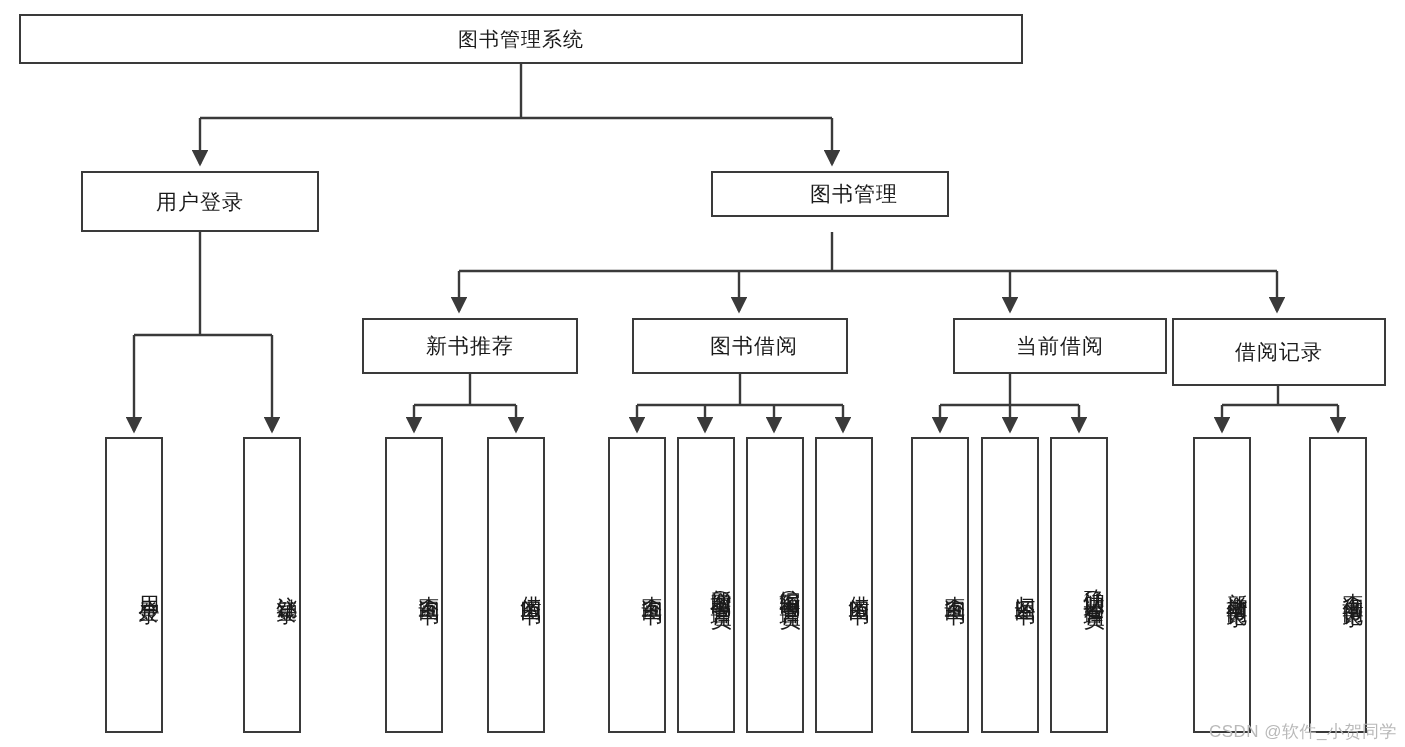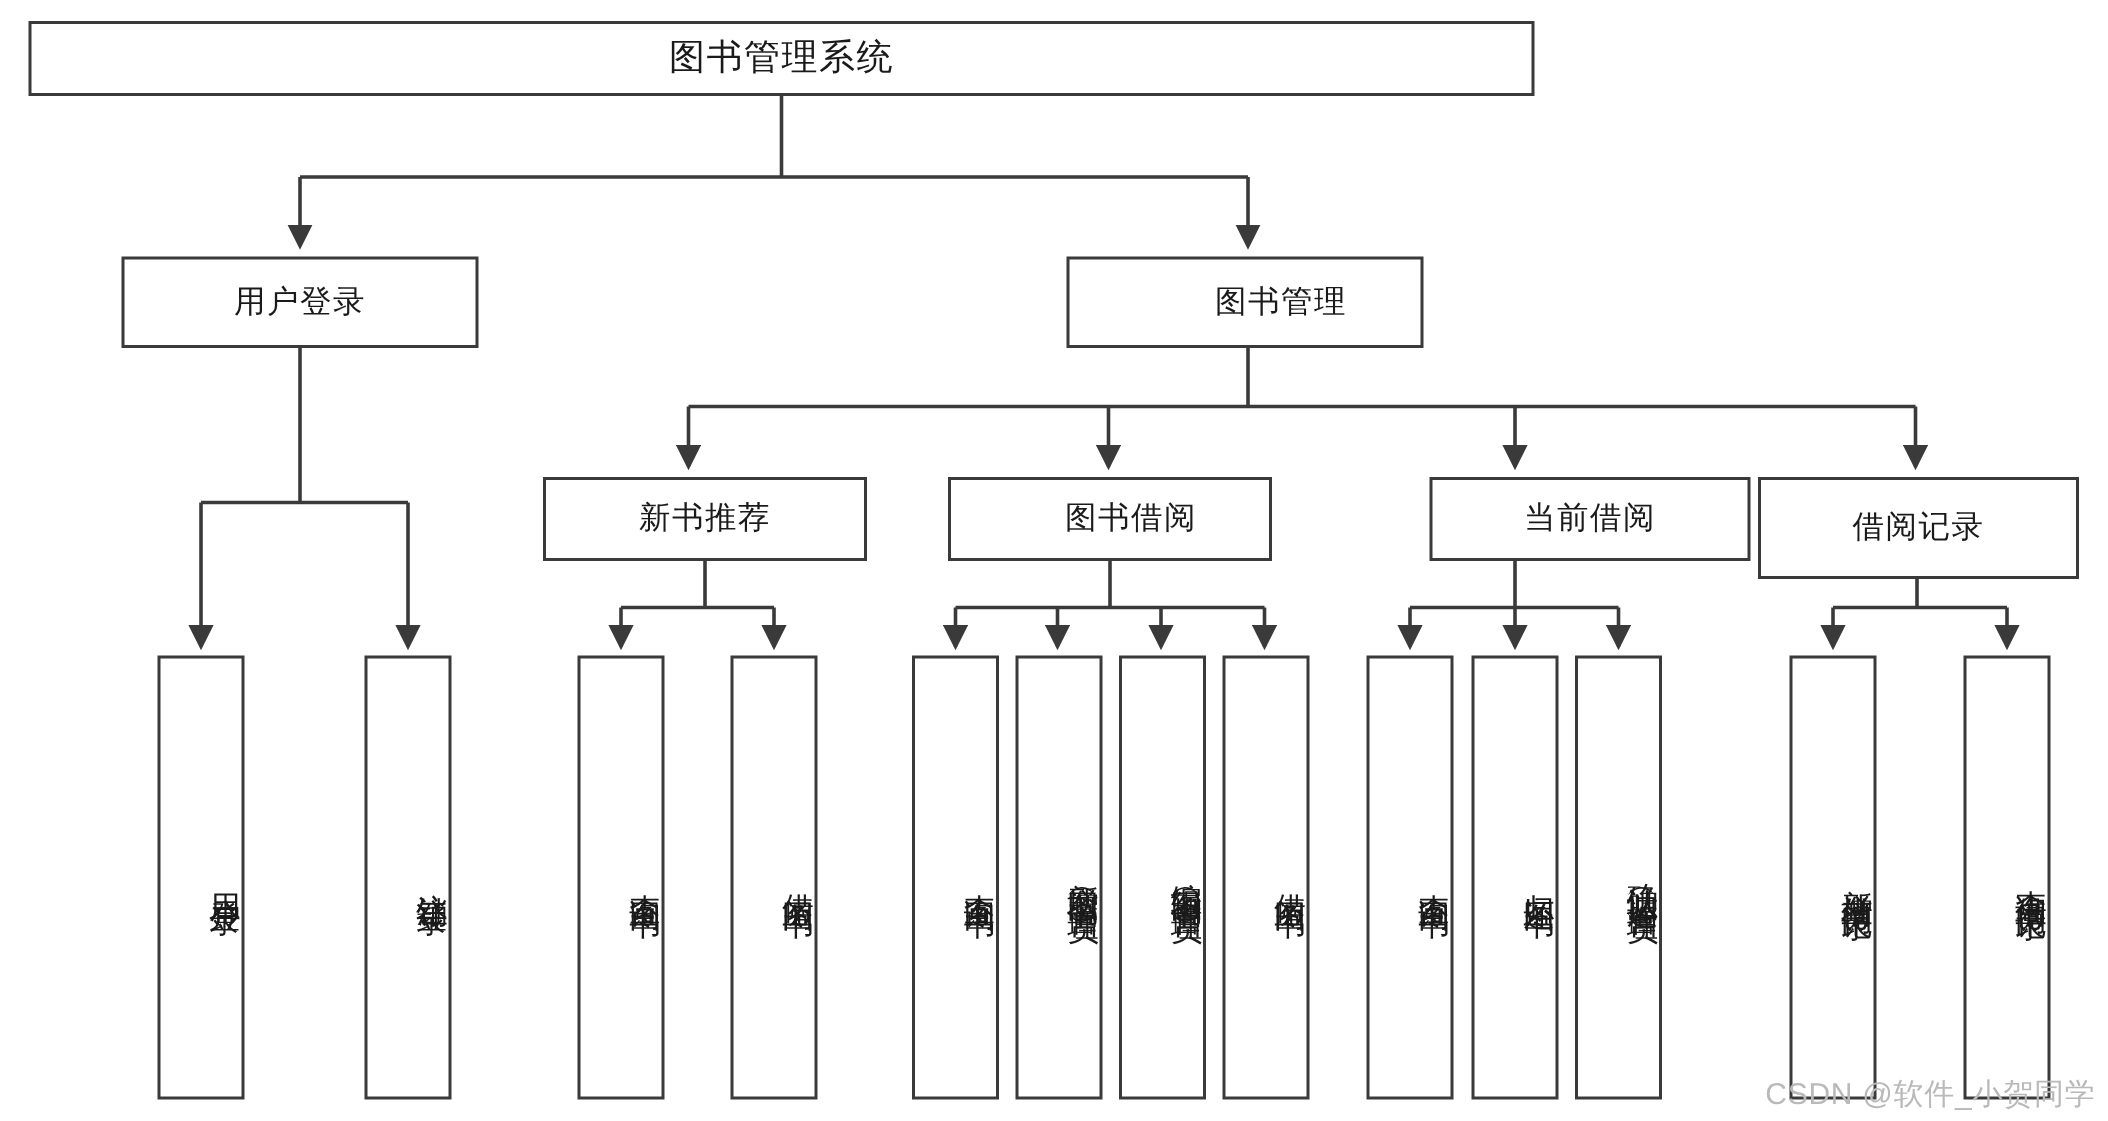--- a/index.html
+++ b/index.html
@@ -52,27 +52,27 @@
     align-items: flex-start;
     justify-content: center;
   }
   .node.vert > .vlabel {
     writing-mode: vertical-rl;
     text-orientation: upright;
     display: block;
     text-align: center;
   }
   .node.root {
-    font-size: 24px;
+    font-size: 20px;
   }
   #watermark {
     position: absolute;
     right: 8px;
     bottom: 4px;
-    font-size: 20px;
+    font-size: 17px;
     color: #b9b9b9;
     letter-spacing: 0.5px;
     white-space: nowrap;
     z-index: 5;
   }
 </style>
 </head>
 <body>
 
 <div id="canvas">
@@ -123,21 +123,21 @@
       <path d="M 1278 374 L 1278 405"></path>
       <path d="M 1222 405 L 1338 405"></path>
       <path d="M 1222 405 L 1222 431" marker-end="url(#arrow)"></path>
       <path d="M 1338 405 L 1338 431" marker-end="url(#arrow)"></path>
     </g>
   </svg>
 
   <div class="node horiz root" style="left:19px; top:14px; width:1004px; height:50px;">图书管理系统</div>
 
   <div class="node horiz" style="left:81px; top:171px; width:238px; height:61px;">用户登录</div>
-  <div class="node horiz" style="left:711px; top:171px; width:238px; height:61px;padding-left:48px;">图书管理</div>
+  <div class="node horiz" style="left:711px; top:171px; width:238px; height:46px;padding-left:48px;">图书管理</div>
 
   <div class="node horiz" style="left:362px; top:318px; width:216px; height:56px;">新书推荐</div>
   <div class="node horiz" style="left:632px; top:318px; width:216px; height:56px;padding-left:28px;">图书借阅</div>
   <div class="node horiz" style="left:953px; top:318px; width:214px; height:56px;">当前借阅</div>
   <div class="node horiz" style="left:1172px; top:318px; width:214px; height:68px;">借阅记录</div>
 
   <div class="node vert" style="left:105px; top:437px; width:58px; height:296px;">
     <span class="vlabel">用户登录</span>
   </div>
   <div class="node vert" style="left:243px; top:437px; width:58px; height:296px;">

